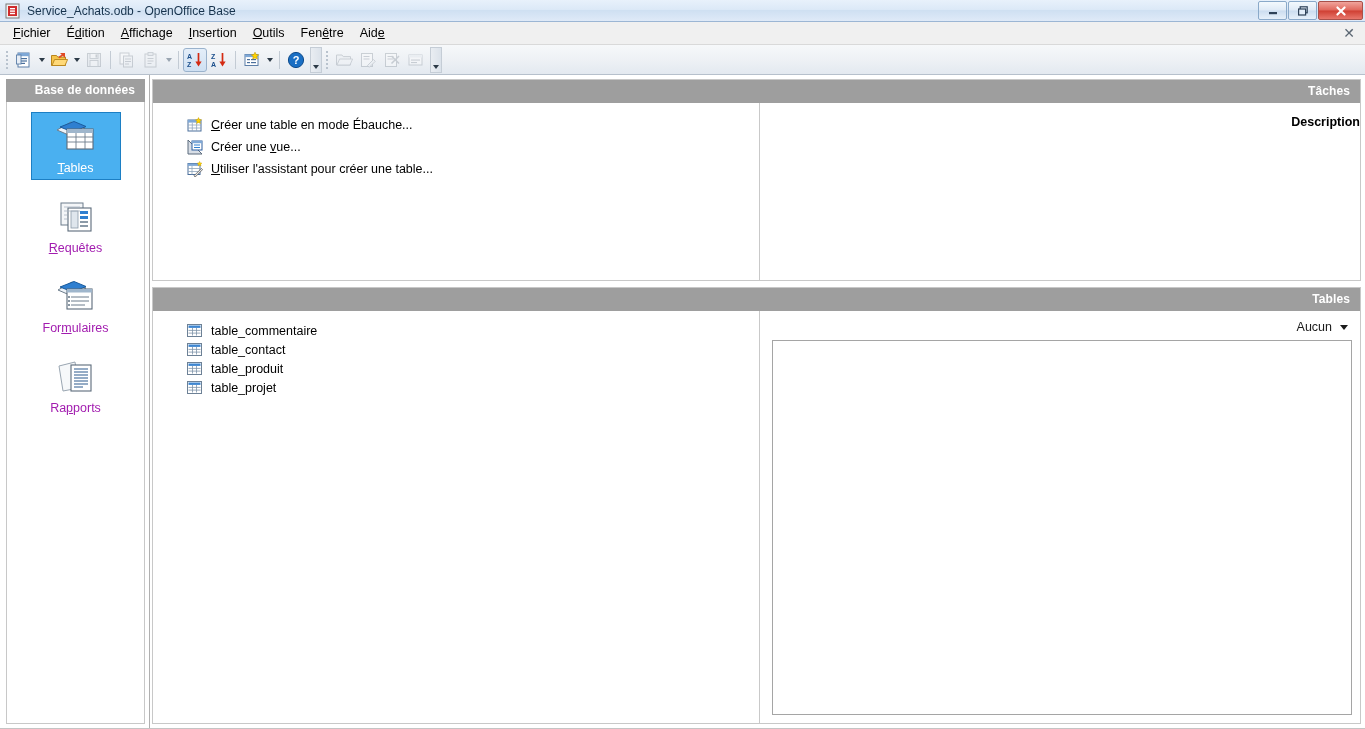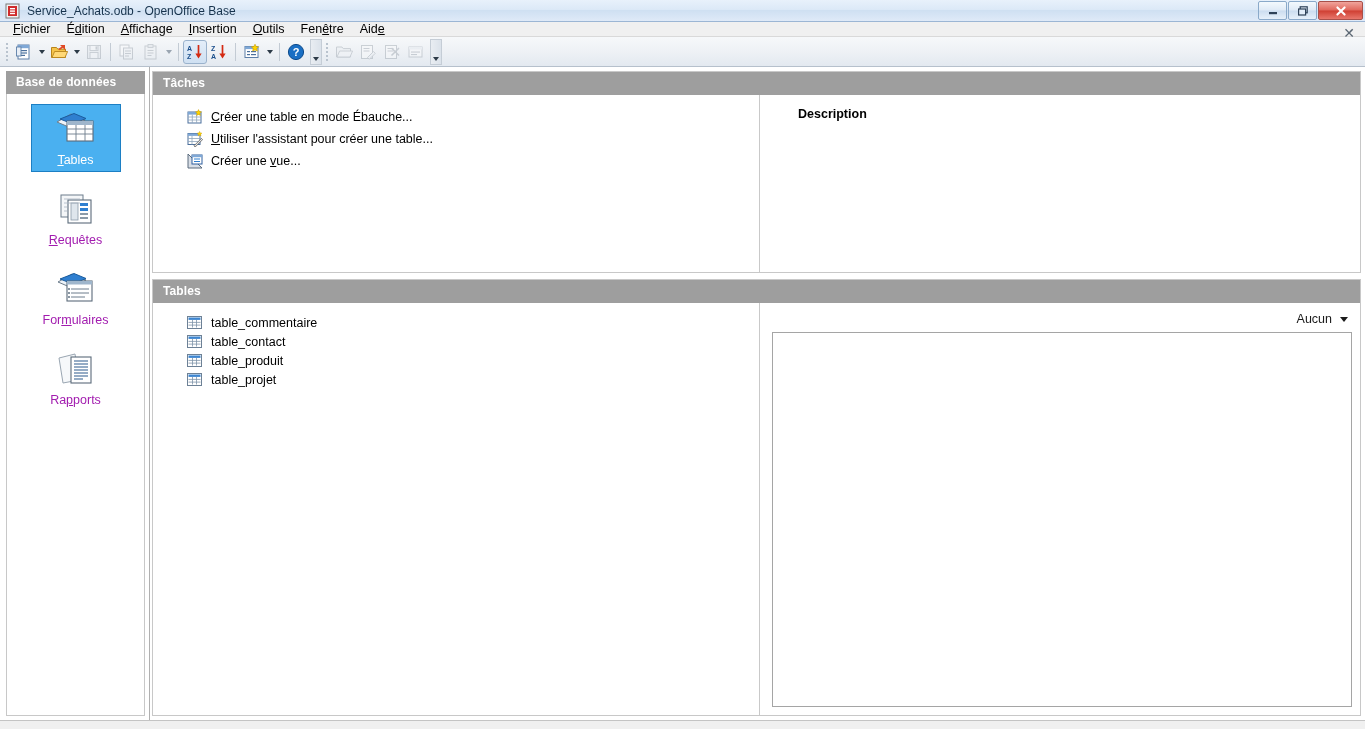--- a/index.html
+++ b/index.html
@@ -44,21 +44,21 @@
   }
   .win-btn.close {
     width: 45px;
     border: 1px solid #a8504a;
     background: linear-gradient(to bottom, #f0a49c 0%, #e0675c 48%, #cf3f32 52%, #e8776c 100%);
     color: #ffffff; font-weight: bold;
   }
 
   
   .menubar {
-    height: 15px;
+    height: 23px;
     background: #f0f0f0;
     border-bottom: 1px solid #d9d9d9;
     display: flex; align-items: center;
     position: relative;
     padding-left: 5px;
   }
   .menu-item {
     padding: 3px 8px;
     font-size: 12.5px;
     color: #000;
@@ -130,20 +130,21 @@
     border-left: 3.5px solid transparent;
     border-right: 3.5px solid transparent;
     border-top: 4px solid #2c3a47;
   }
 
   
   .body-wrap {
     display: flex;
     height: 653px;
     background: #ffffff;
+    text-align: right;
   }
 
   
   .sidebar {
     width: 150px; flex: none;
     background: #ffffff;
     border-right: 1px solid #b0b0b0;
     display: flex; flex-direction: column;
     padding: 4px 4px 4px 6px;
   }
@@ -562,47 +563,47 @@
                 </g>
                 <path d="M11.5 0.6 l.9 1.9 l2.1 .3 l-1.5 1.5 l.4 2.1 l-1.9 -1 l-1.9 1 l.4 -2.1 l-1.5 -1.5 l2.1 -.3 z" fill="#ffd400" stroke="#c79b00" stroke-width="0.5"></path>
               </svg>
             </span>
             <span class="task-label"><u>C</u>réer une table en mode Ébauche...</span>
           </div>
 
           <div class="task-row">
             <span class="task-icon">
               <svg width="16" height="16" viewBox="0 0 16 16">
+                <path d="M1 15 L1 1 L15 15 z" fill="#d8dee6" stroke="#5a6b7c" stroke-width="1"></path>
+                <rect x="5" y="2" width="10" height="9" fill="#ffffff" stroke="#2f5f9e" stroke-width="1"></rect>
+                <rect x="5" y="2" width="10" height="2.2" fill="#7fa8d6"></rect>
+                <g stroke="#2f7fd0" stroke-width="1">
+                  <line x1="7" y1="6" x2="13" y2="6"></line>
+                    <line x1="7" y1="8.5" x2="13" y2="8.5"></line>
+                </g>
+              </svg>
+            </span>
+            <span class="task-label">Créer une <u>v</u>ue...</span>
+          </div>
+
+          <div class="task-row">
+            <span class="task-icon">
+              <svg width="16" height="16" viewBox="0 0 16 16">
                 <rect x="1" y="2.5" width="12" height="11" fill="#ffffff" stroke="#4a6f9c" stroke-width="1"></rect>
                 <rect x="1" y="2.5" width="12" height="2.4" fill="#7fa8d6"></rect>
                 <g stroke="#8fa6bd" stroke-width="0.8">
                   <line x1="1" y1="7.5" x2="13" y2="7.5"></line>
                     <line x1="1" y1="10.5" x2="13" y2="10.5"></line>
                   <line x1="5" y1="4.9" x2="5" y2="13.5"></line>
                 </g>
                 <path d="M7 14.8 L14.4 7.4 L15.6 8.6 L8.2 16 z" fill="#e8e8e8" stroke="#5a5a5a" stroke-width="0.8"></path>
                 <path d="M12.6 0.4 l.7 1.5 l1.6 .2 l-1.15 1.2 l.3 1.6 l-1.45 -.8 l-1.45 .8 l.3 -1.6 l-1.15 -1.2 l1.6 -.2 z" fill="#ffd400" stroke="#c79b00" stroke-width="0.4"></path>
               </svg>
             </span>
             <span class="task-label"><u>U</u>tiliser l'assistant pour créer une table...</span>
-          </div>
-
-          <div class="task-row">
-            <span class="task-icon">
-              <svg width="16" height="16" viewBox="0 0 16 16">
-                <path d="M1 15 L1 1 L15 15 z" fill="#d8dee6" stroke="#5a6b7c" stroke-width="1"></path>
-                <rect x="5" y="2" width="10" height="9" fill="#ffffff" stroke="#2f5f9e" stroke-width="1"></rect>
-                <rect x="5" y="2" width="10" height="2.2" fill="#7fa8d6"></rect>
-                <g stroke="#2f7fd0" stroke-width="1">
-                  <line x1="7" y1="6" x2="13" y2="6"></line>
-                    <line x1="7" y1="8.5" x2="13" y2="8.5"></line>
-                </g>
-              </svg>
-            </span>
-            <span class="task-label">Créer une <u>v</u>ue...</span>
           </div>
 
         </div>
 
         <div class="tasks-right">
           <div class="desc-title">Description</div>
           <div></div>
         </div>
 
       </div>

